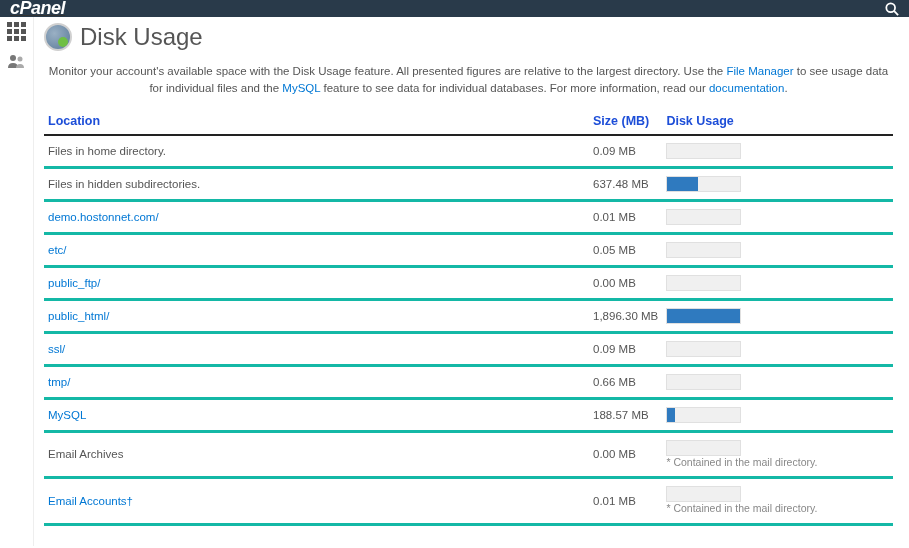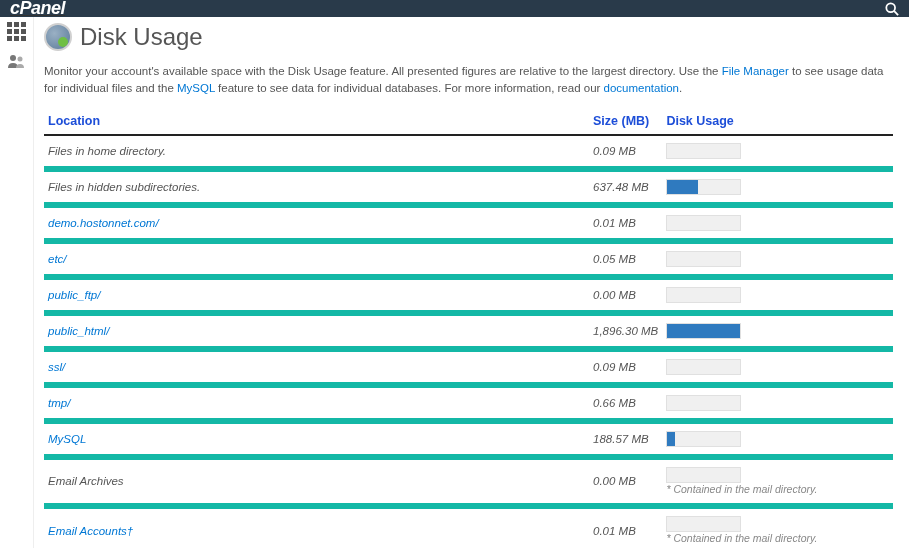--- a/index.html
+++ b/index.html
@@ -11,25 +11,25 @@
 .layout { display: flex; }
 .sidebar { width: 34px; background: #fff; border-right: 1px solid #eee; padding-top: 4px; display: flex; flex-direction: column; align-items: center; gap: 10px; }
 .sb-icon { width: 20px; height: 20px; display: flex; align-items: center; justify-content: center; cursor: pointer; color: #555; }
 .grid9 { display: grid; grid-template-columns: repeat(3, 5px); grid-template-rows: repeat(3, 5px); gap: 2px; }
 .grid9 span { background: #555; width: 5px; height: 5px; }
 .content { flex: 1; padding: 6px 16px 20px 10px; }
 .page-head { display: flex; align-items: center; gap: 8px; margin-bottom: 12px; }
 .disk-icon { width: 28px; height: 28px; border-radius: 50%; background: radial-gradient(circle at 35% 35%, #9ab0c4, #5a7a99); border: 2px solid #d0d0d0; position: relative; overflow: hidden; }
 .disk-icon::after { content: ""; position: absolute; right: 2px; bottom: 2px; width: 10px; height: 10px; background: #6fbf44; border-radius: 50%; }
 h1 { font-size: 24px; font-weight: 300; color: #555; }
-.intro { font-size: 11.5px; color: #555; margin-bottom: 10px; line-height: 1.5; }
+.intro { font-size: 11.5px; color: #555; margin-bottom: 10px; line-height: 1.5; text-align: center; }
 .intro a, .tbl a { color: #0077d4; text-decoration: none; cursor: pointer; }
 .tbl { width: 100%; border-collapse: collapse; }
 .tbl th { font-size: 12.5px; font-weight: bold; text-align: left; padding: 6px 4px; border-bottom: 2px solid #222; color: #1d4ed8; vertical-align: bottom; }
-.tbl td { font-size: 11.5px; padding: 7px 4px; border-bottom: 6px solid #14b8a6; color: #555; vertical-align: middle; font-style: italic; }
+.tbl td { font-size: 11.5px; padding: 7px 4px; border-bottom: 3px solid #14b8a6; color: #555; vertical-align: middle; }
 .col-loc { width: 520px; }
 .col-size { width: 70px; margin-left: 40px; }
 .col-usage { width: 220px; }
 .bar-wrap { background: #f0f0f0; border: 1px solid #e0e0e0; height: 16px; width: 75px; display: inline-block; vertical-align: middle; }
 .bar-fill { background: #2f7abf; height: 100%; }
 .note-cell { font-size: 10.5px; color: #888; line-height: 1.3; }
 svg { display: block; }
 </style>
 </head>
 <body>

